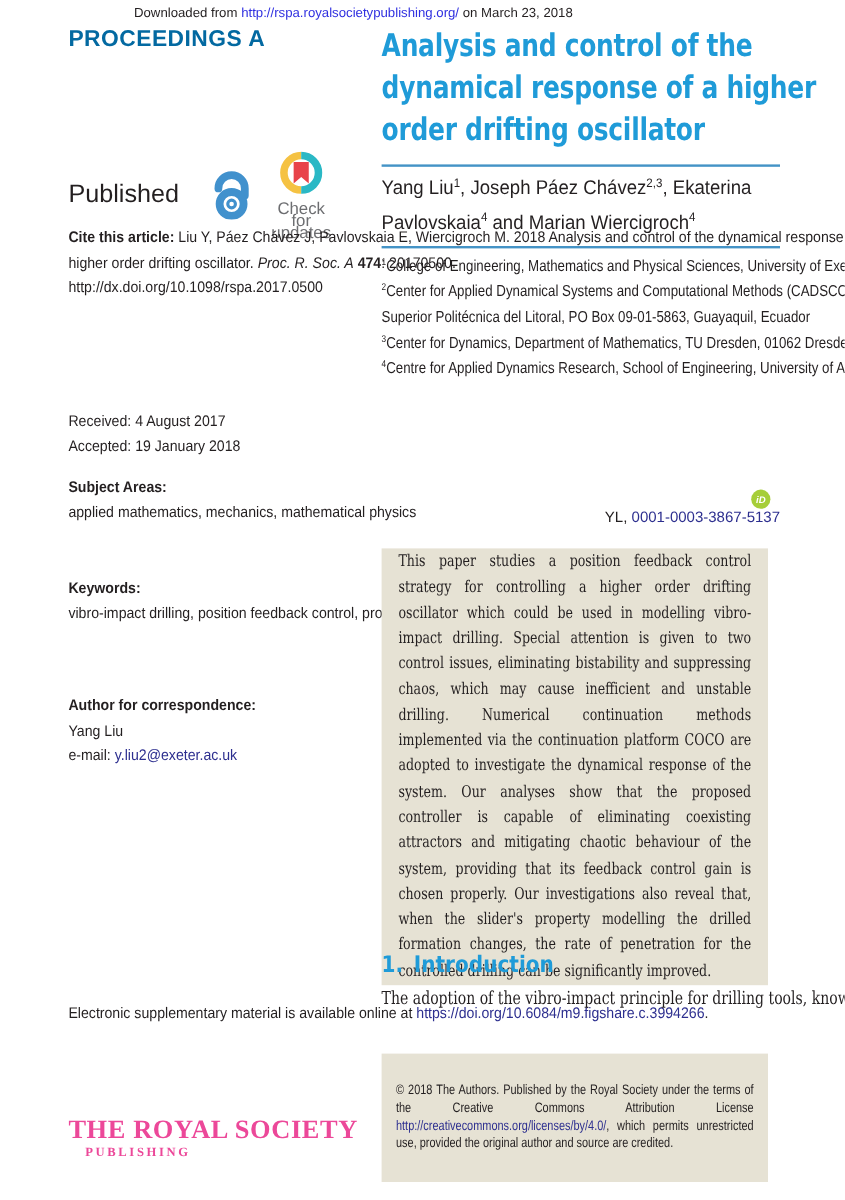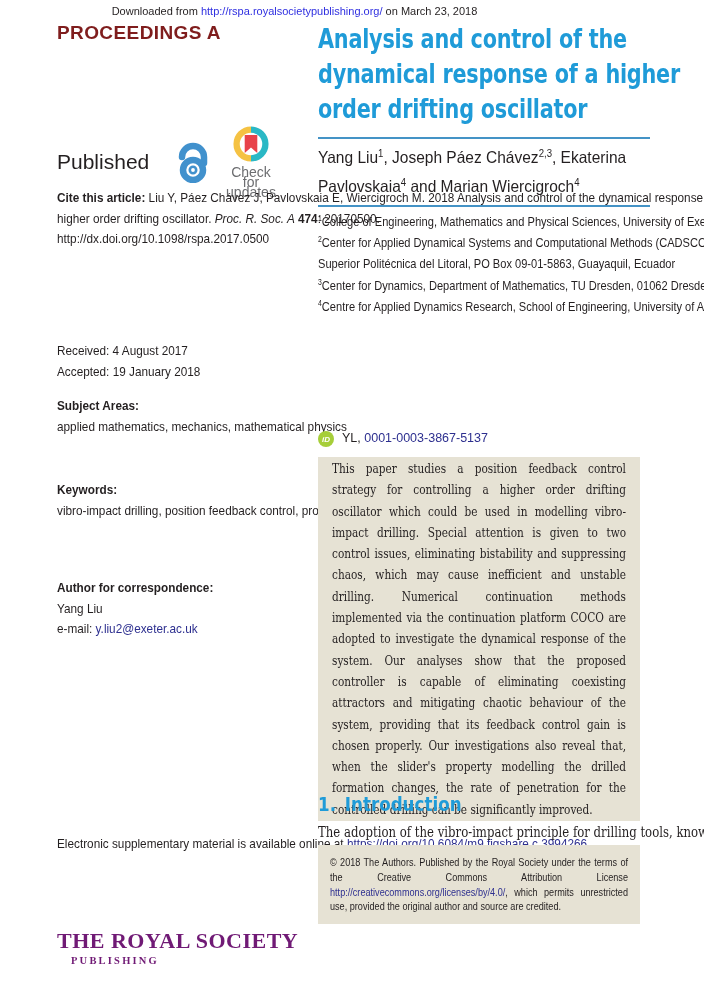--- a/index.html
+++ b/index.html
@@ -11,63 +11,63 @@
   
   #hdr{top:5px;left:0;width:589px;text-align:center;font-size:11px;color:#231f20;}
   .seg-blink{color:#2f2fe0;}
   .seg-link{color:#2d2f8f;}
   .seg-bold{font-weight:bold;}
   .seg-italic{font-style:italic;}
   sup{font-size:62%;line-height:0;}
 
   
   .side{left:57px;width:245px;}
-  #journal{top:22px;font-size:19px;font-weight:bold;color:#7f1d1d;letter-spacing:.4px;}
+  #journal{top:22px;font-size:19px;font-weight:bold;color:#0369a1;letter-spacing:.4px;}
   #site{top:64px;font-size:15px;}
   #research-row{top:126px;width:222px;display:flex;align-items:center;}
   #research-label{font-size:21px;}
   #oa-icon{margin-left:auto;}
   #cfu{margin-left:12px;text-align:center;width:56px;}
   #cfu-caption{font-size:14px;color:#6d6e71;line-height:10px;margin-top:1px;}
 
   .sidetext{font-size:12.8px;line-height:20.5px;transform:scaleX(.92);transform-origin:0 0;width:108.5%;}
   #cite{top:188px;}
   #dates{top:341px;}
   #subject{top:396px;}
   #keywords{top:480px;}
   #corresp{top:578px;}
   #suppl{top:834px;text-align:justify;}
   .brk{overflow-wrap:anywhere;word-break:break-all;}
   .slabel{font-weight:bold;}
 
-  #rs-logo{top:928px;color:#701a75;}
+  #rs-logo{top:928px;color:#ec4899;}
   #rs-name{font-family:"Liberation Serif",serif;font-weight:bold;font-size:22px;letter-spacing:.5px;}
   #rs-sub{font-family:"Liberation Serif",serif;font-weight:bold;font-size:10.5px;letter-spacing:2.2px;margin:1px 0 0 14px;}
 
   
   .main{left:318px;width:332px;}
   #title{top:22px;font-family:"DejaVu Sans",sans-serif;font-weight:bold;font-size:26px;line-height:35px;
          color:#1f9bd8;white-space:pre-line;transform:scaleX(.8);transform-origin:0 0;width:125%;letter-spacing:-.3px;}
   .rule{height:2px;background:#4493c6;}
   #rule1{top:137px;}
   #rule2{top:205px;}
   #authors{top:143px;font-size:16.5px;line-height:29px;white-space:pre-line;transform:scaleX(.94);transform-origin:0 0;width:106%;}
   #affils{top:211px;font-size:13.2px;line-height:21.2px;transform:scaleX(.84);transform-origin:0 0;width:119%;}
-  #orcid{top:431px;display:flex;align-items:flex-start;font-size:12.5px;}
+  #orcid{top:408px;display:flex;align-items:flex-end;font-size:12.5px;flex-direction:column;}
   #orcid-badge{width:16px;height:16px;border-radius:50%;background:#a6ce39;color:#fff;
                font-size:8px;font-weight:bold;font-style:italic;display:flex;align-items:center;justify-content:center;margin-right:8px;}
   #abstract-box{top:457px;width:294px;background:#e6e2d4;padding:1px 14px;}
   #abstract-text{font-family:"DejaVu Serif",serif;font-size:13.5px;line-height:21.3px;text-align:justify;
                  transform:scaleX(.78);transform-origin:0 0;width:128.2%;}
   #sect{top:793px;font-family:"DejaVu Sans",sans-serif;font-weight:bold;font-size:19px;color:#1f9bd8;
         transform:scaleX(.88);transform-origin:0 0;width:113%;}
   #sect .num{margin-right:10px;}
   #body-par{top:822px;font-family:"DejaVu Serif",serif;font-size:15px;line-height:21.5px;text-align:justify;
             transform:scaleX(.78);transform-origin:0 0;width:128.2%;}
-  #license-box{top:845px;width:298px;background:#e6e2d4;padding:10px 12px;}
+  #license-box{top:878px;width:298px;background:#e6e2d4;padding:24px 12px;}
   #license-text{font-size:11.4px;line-height:14.8px;text-align:justify;
                 transform:scaleX(.8);transform-origin:0 0;width:125%;}
 </style>
 </head>
 <body>
 
 <div id="page">
 
   <div id="hdr" class="abs"><span>Downloaded from </span><span class="seg-blink">http://rspa.royalsocietypublishing.org/</span><span> on March 23, 2018</span></div>
 

